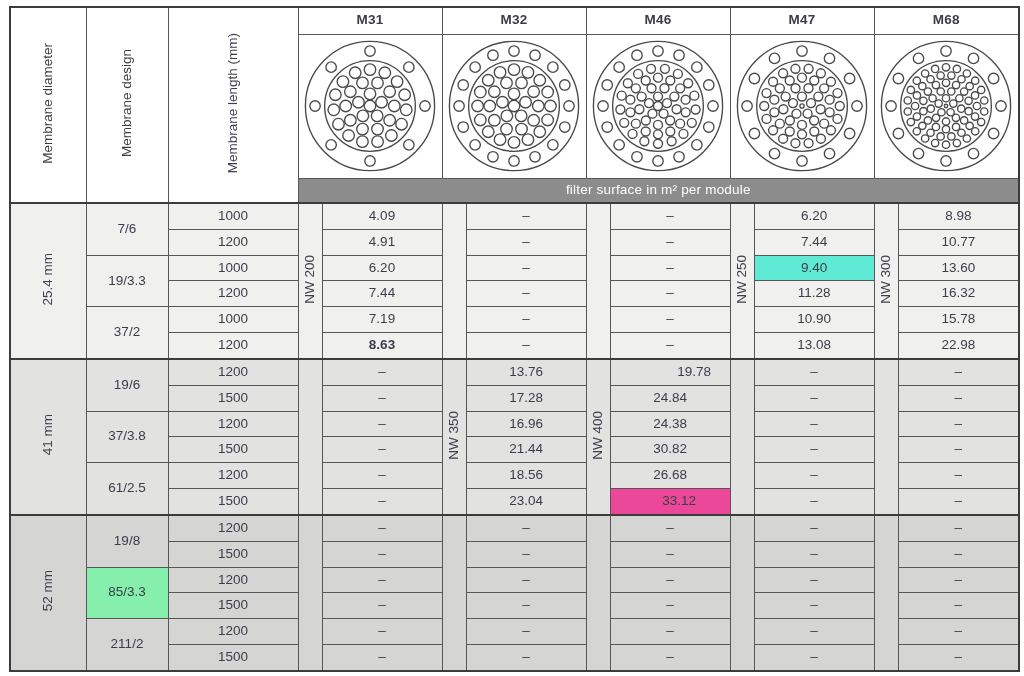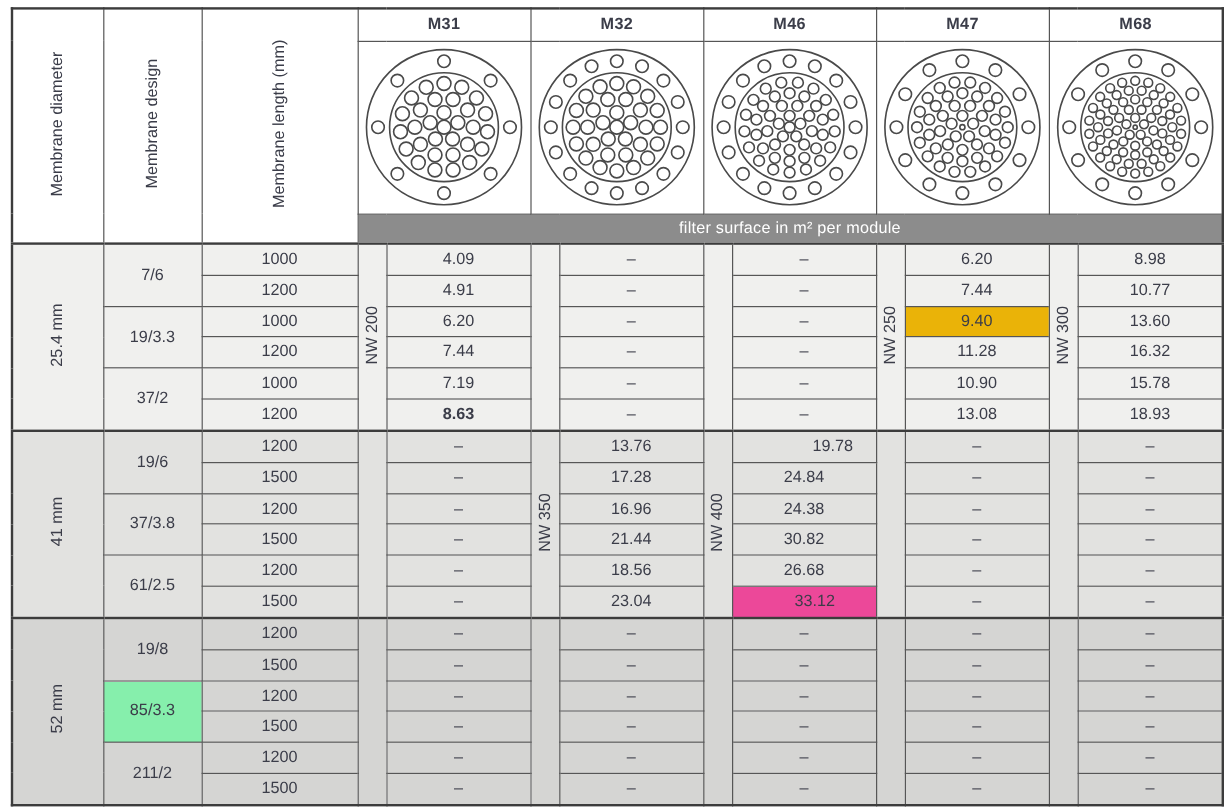--- a/index.html
+++ b/index.html
@@ -405,21 +405,21 @@
           <td class="value-cell" style="background: rgb(240, 240, 238);">–</td>
           <td class="value-cell" style="background: rgb(240, 240, 238);">7.44</td>
           <td class="value-cell" style="background: rgb(240, 240, 238);">10.77</td>
         </tr>
         <tr>
           <td rowspan="2" class="design-cell" style="background: rgb(240, 240, 238);">19/3.3</td>
           <td class="length-cell" style="background: rgb(240, 240, 238);">1000</td>
           <td class="value-cell" style="background: rgb(240, 240, 238);">6.20</td>
           <td class="value-cell" style="background: rgb(240, 240, 238);">–</td>
           <td class="value-cell" style="background: rgb(240, 240, 238);">–</td>
-          <td class="value-cell" style="background: #eab308;">9.40</td>
+          <td class="value-cell" style="background: #5eead4;">9.40</td>
           <td class="value-cell" style="background: rgb(240, 240, 238);">13.60</td>
         </tr>
         <tr>
           <td class="length-cell" style="background: rgb(240, 240, 238);">1200</td>
           <td class="value-cell" style="background: rgb(240, 240, 238);">7.44</td>
           <td class="value-cell" style="background: rgb(240, 240, 238);">–</td>
           <td class="value-cell" style="background: rgb(240, 240, 238);">–</td>
           <td class="value-cell" style="background: rgb(240, 240, 238);">11.28</td>
           <td class="value-cell" style="background: rgb(240, 240, 238);">16.32</td>
         </tr>
@@ -431,21 +431,21 @@
           <td class="value-cell" style="background: rgb(240, 240, 238);">–</td>
           <td class="value-cell" style="background: rgb(240, 240, 238);">10.90</td>
           <td class="value-cell" style="background: rgb(240, 240, 238);">15.78</td>
         </tr>
         <tr>
           <td class="length-cell" style="background: rgb(240, 240, 238);">1200</td>
           <td class="value-cell" style="background: rgb(240, 240, 238); font-weight: bold;">8.63</td>
           <td class="value-cell" style="background: rgb(240, 240, 238);">–</td>
           <td class="value-cell" style="background: rgb(240, 240, 238);">–</td>
           <td class="value-cell" style="background: rgb(240, 240, 238);">13.08</td>
-          <td class="value-cell" style="background: rgb(240, 240, 238);">18.93</td>
+          <td class="value-cell" style="background: rgb(240, 240, 238);">22.98</td>
         </tr>
         <tr class="block-start">
           <td rowspan="6" style="background: rgb(226, 226, 224);"><span class="vert">41 mm</span></td>
           <td rowspan="2" class="design-cell" style="background: rgb(226, 226, 224);">19/6</td>
           <td class="length-cell" style="background: rgb(226, 226, 224);">1200</td>
           <td rowspan="6" class="nw-cell" style="background: rgb(226, 226, 224);"><span class="vert"></span></td>
           <td class="value-cell" style="background: rgb(226, 226, 224);">–</td>
           <td rowspan="6" class="nw-cell" style="background: rgb(226, 226, 224);"><span class="vert">NW 350</span></td>
           <td class="value-cell" style="background: rgb(226, 226, 224);">13.76</td>
           <td rowspan="6" class="nw-cell" style="background: rgb(226, 226, 224);"><span class="vert">NW 400</span></td>

